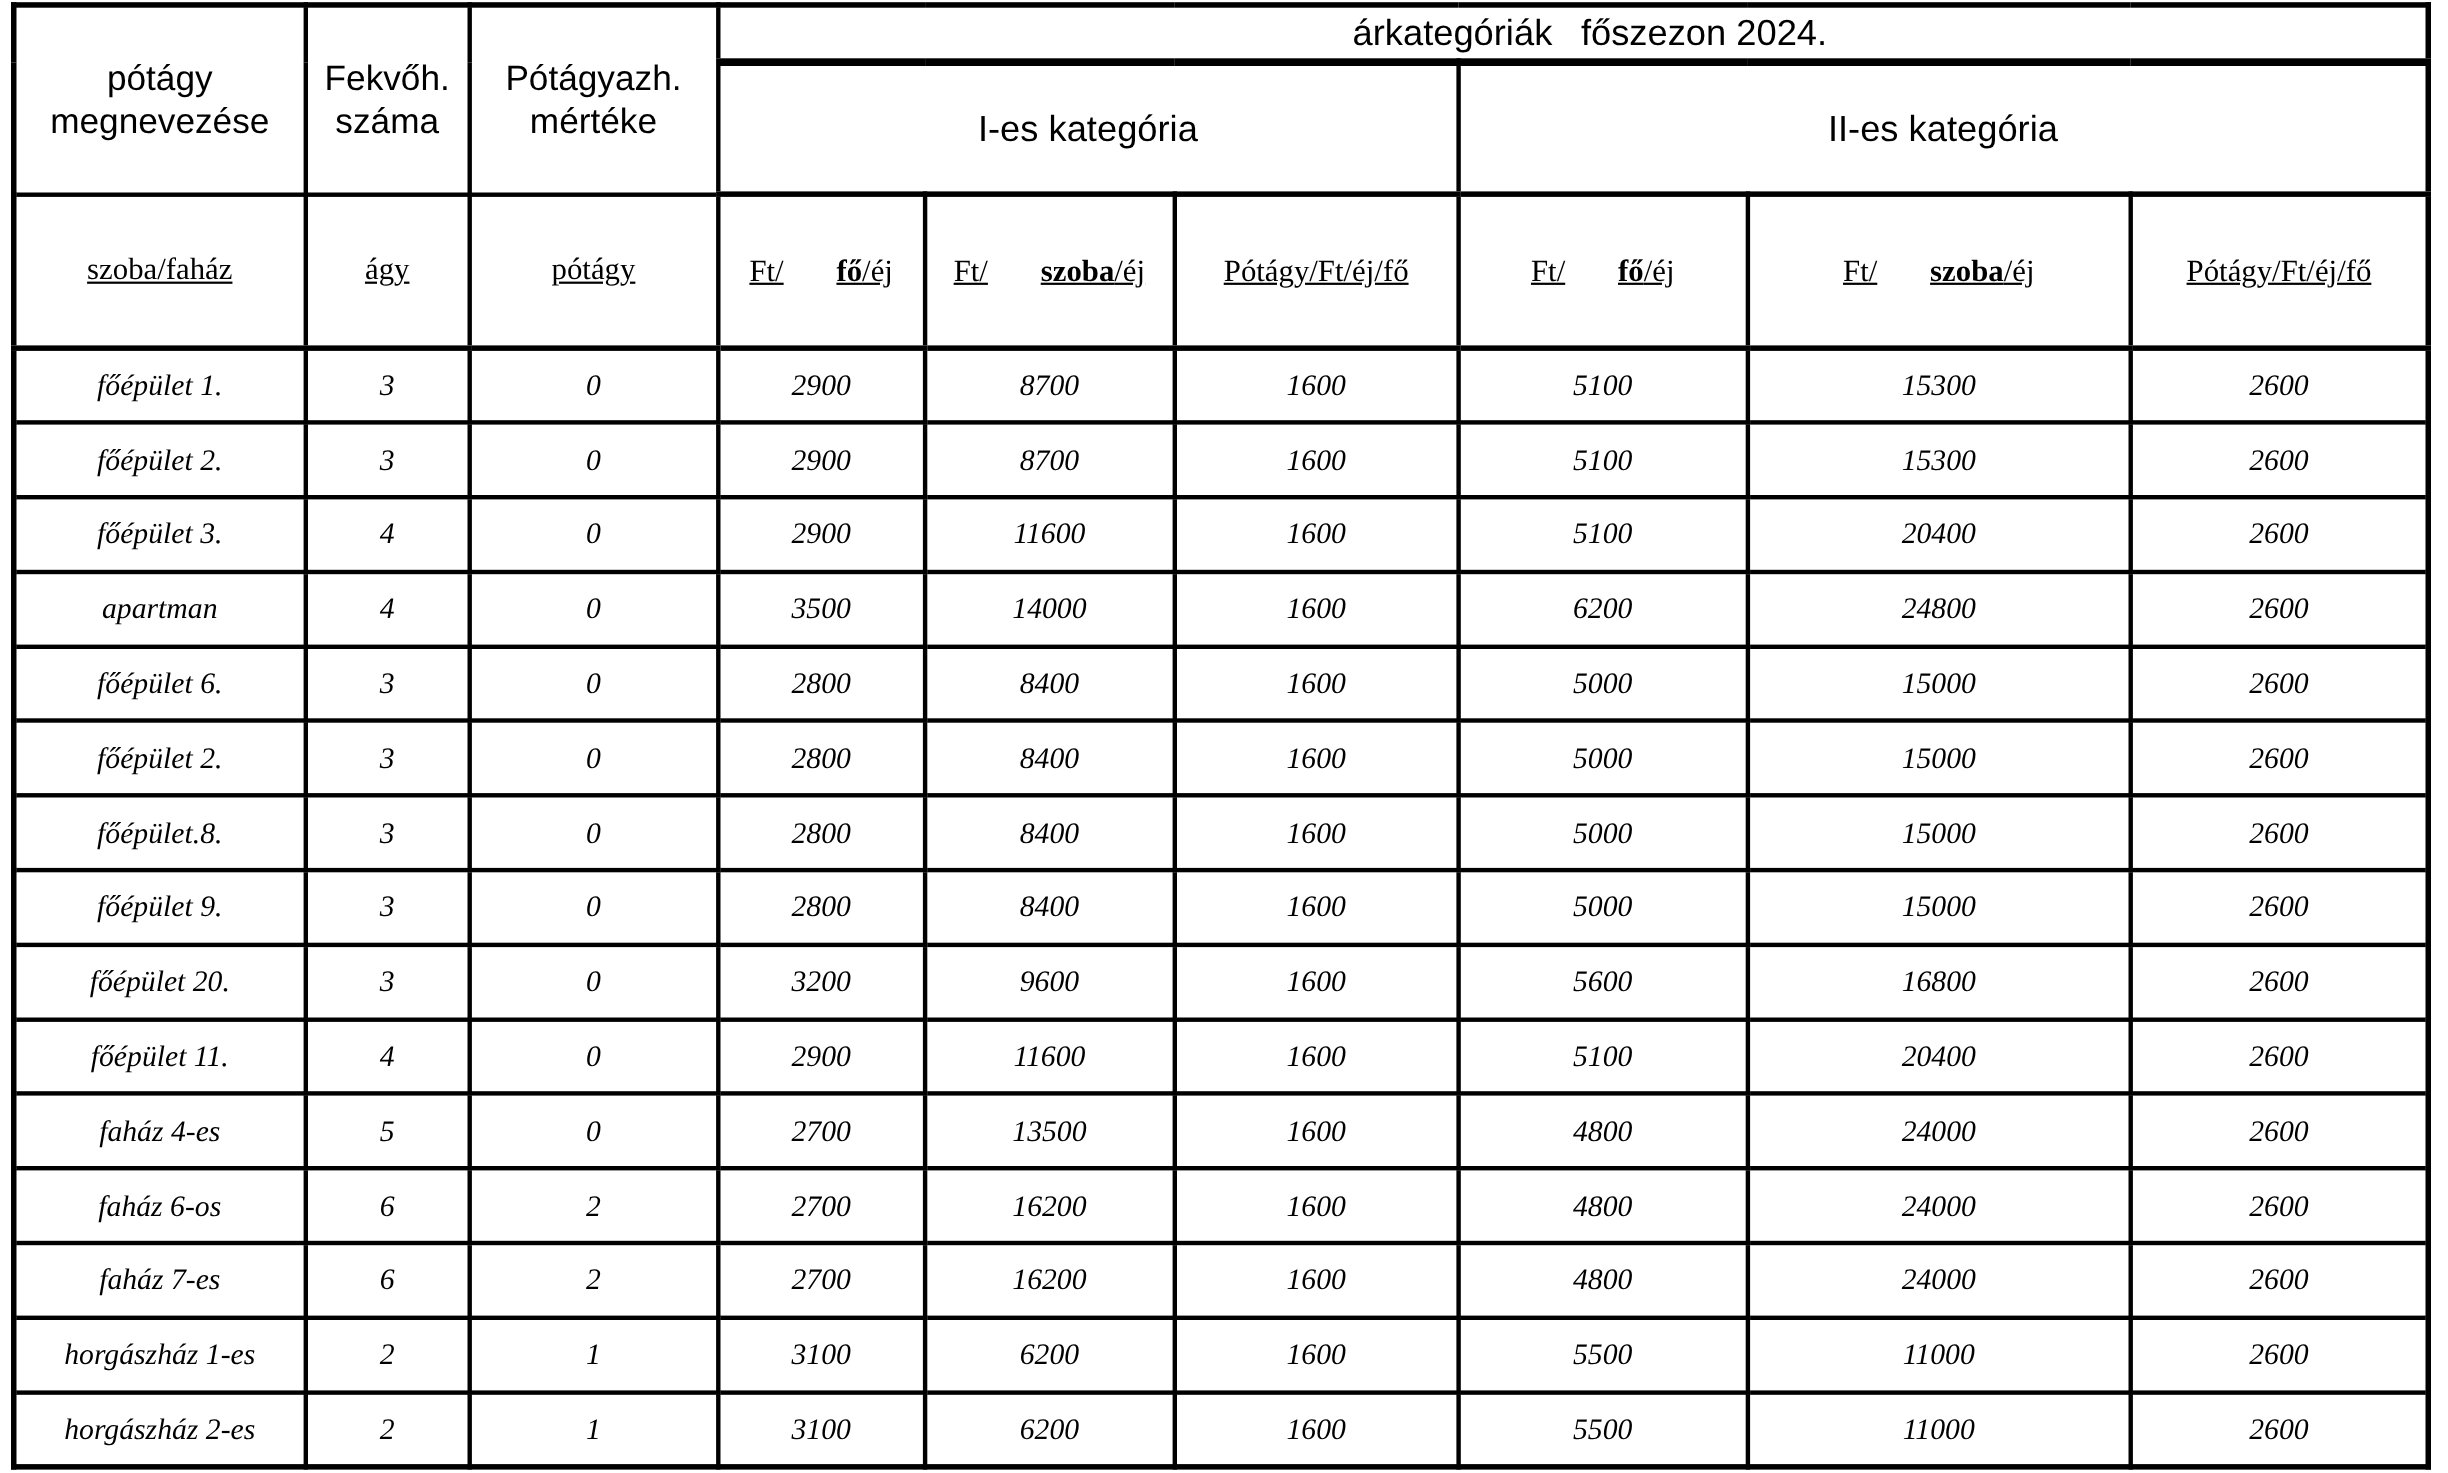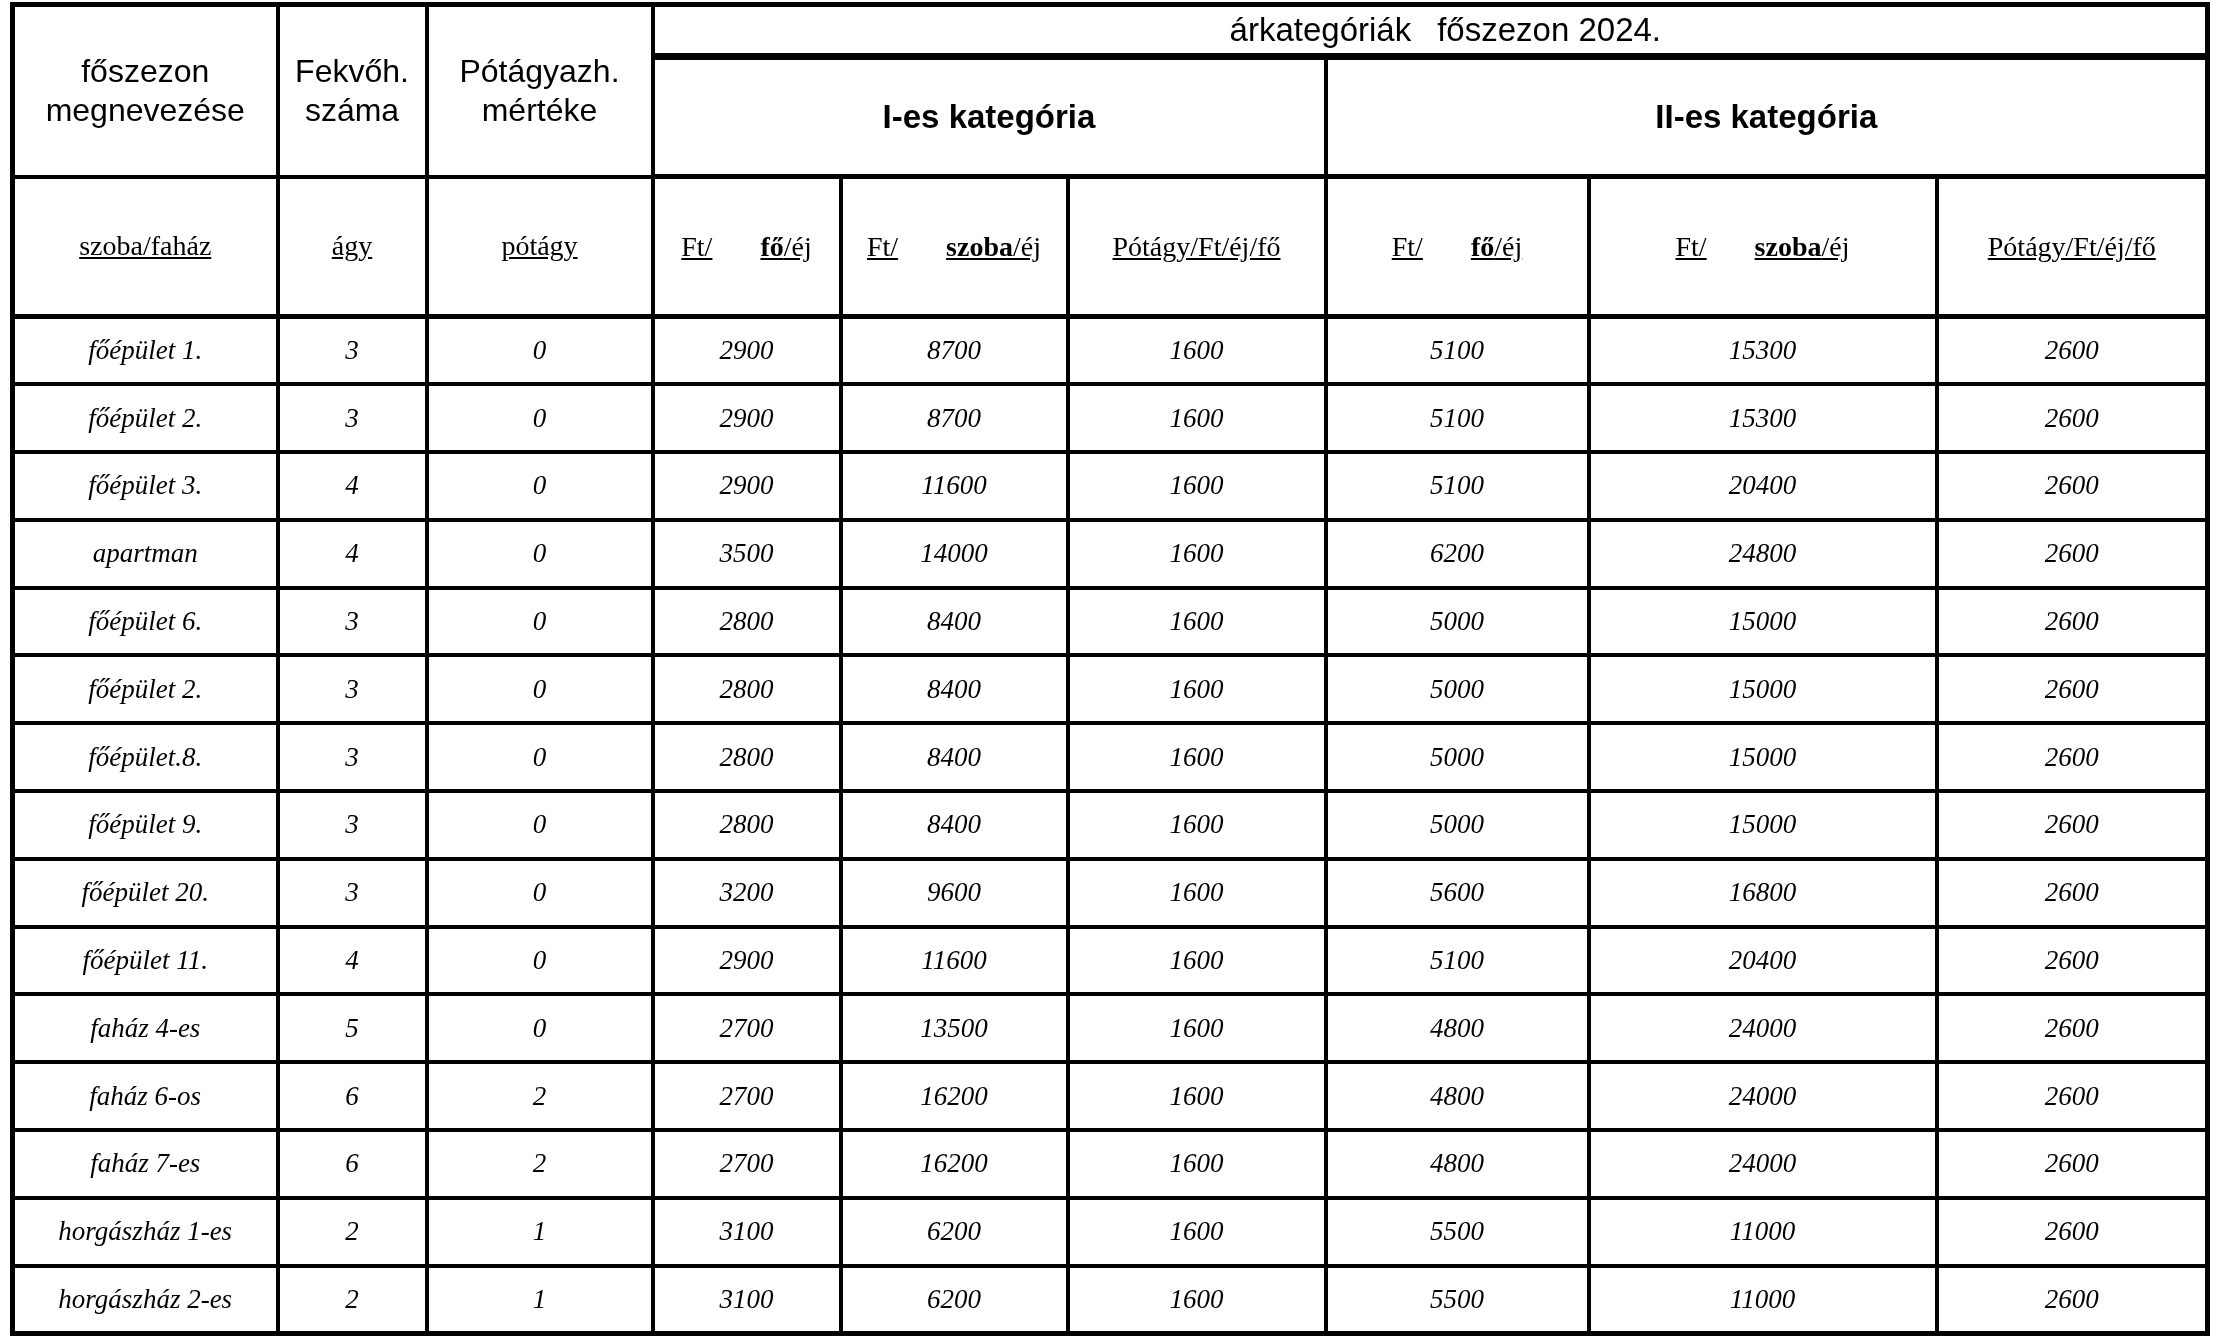--- a/index.html
+++ b/index.html
@@ -27,21 +27,21 @@
     padding: 0;
     overflow: hidden;
     color: #000000;
   }
   .sans  { font-family: "Liberation Sans", sans-serif; }
   .serif { font-family: "Liberation Serif", serif; }
   .top-head   { font-size: 32px; line-height: 1.22; }
   .title-cell { font-size: 33px; border-bottom-width: 7px; padding-left: 31px; }
   .cat-cell   { font-size: 33px; border-bottom-width: 5px; }
   .row-title  { height: 52px; }
-  .row-cat    { height: 120px; font-weight: bold; }
+  .row-cat    { height: 120px; }
   .row-sub    { height: 140px; text-decoration: underline; }
   .row-sub td { font-size: 28px; border-bottom-width: 5px; }
   tbody.data tr { height: 67.8px; font-style: italic; }
   tbody.data td { font-size: 27px; }
   .b { font-weight: bold; margin-left: 48px; }
   .title-gap { display: inline-block; width: 26px; }
 </style>
 </head>
 <body>
 
@@ -53,21 +53,21 @@
       <col style="width:226px">
       <col style="width:188px">
       <col style="width:227px">
       <col style="width:258px">
       <col style="width:263px">
       <col style="width:348px">
       <col style="width:271px">
     </colgroup>
     <tbody>
       <tr class="row-title">
-        <td rowspan="2" class="sans top-head">főszezon megnevezése</td>
+        <td rowspan="2" class="sans top-head">pótágy megnevezése</td>
         <td rowspan="2" class="sans top-head">Fekvőh. száma</td>
         <td rowspan="2" class="sans top-head">Pótágyazh. mértéke</td>
         <td colspan="6" class="sans title-cell"><span>árkategóriák</span><span class="title-gap"></span><span>főszezon 2024.</span></td>
       </tr>
       <tr class="row-cat">
         <td colspan="3" class="sans cat-cell">I-es kategória</td>
         <td colspan="3" class="sans cat-cell">II-es kategória</td>
       </tr>
       <tr class="row-sub" id="subhead-row">
         <td class="serif">szoba/faház</td>

